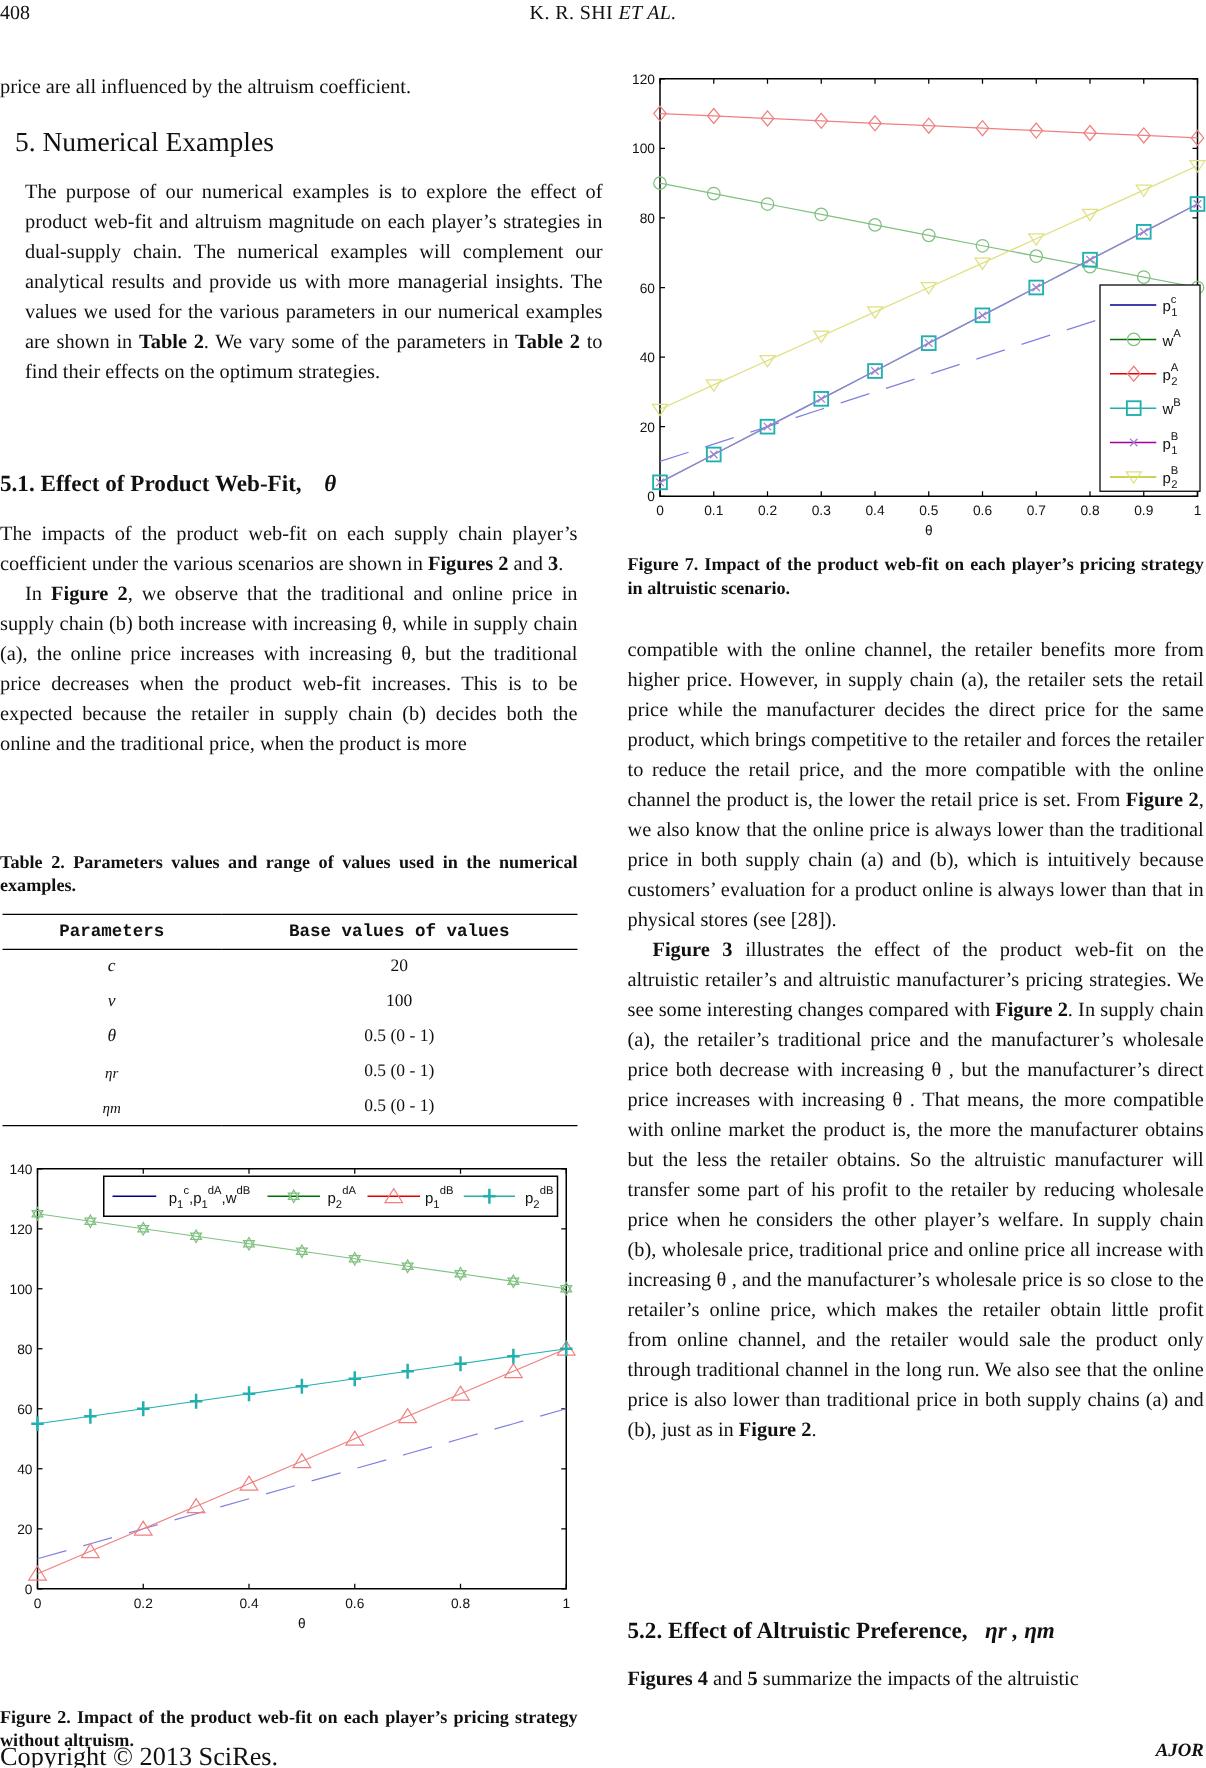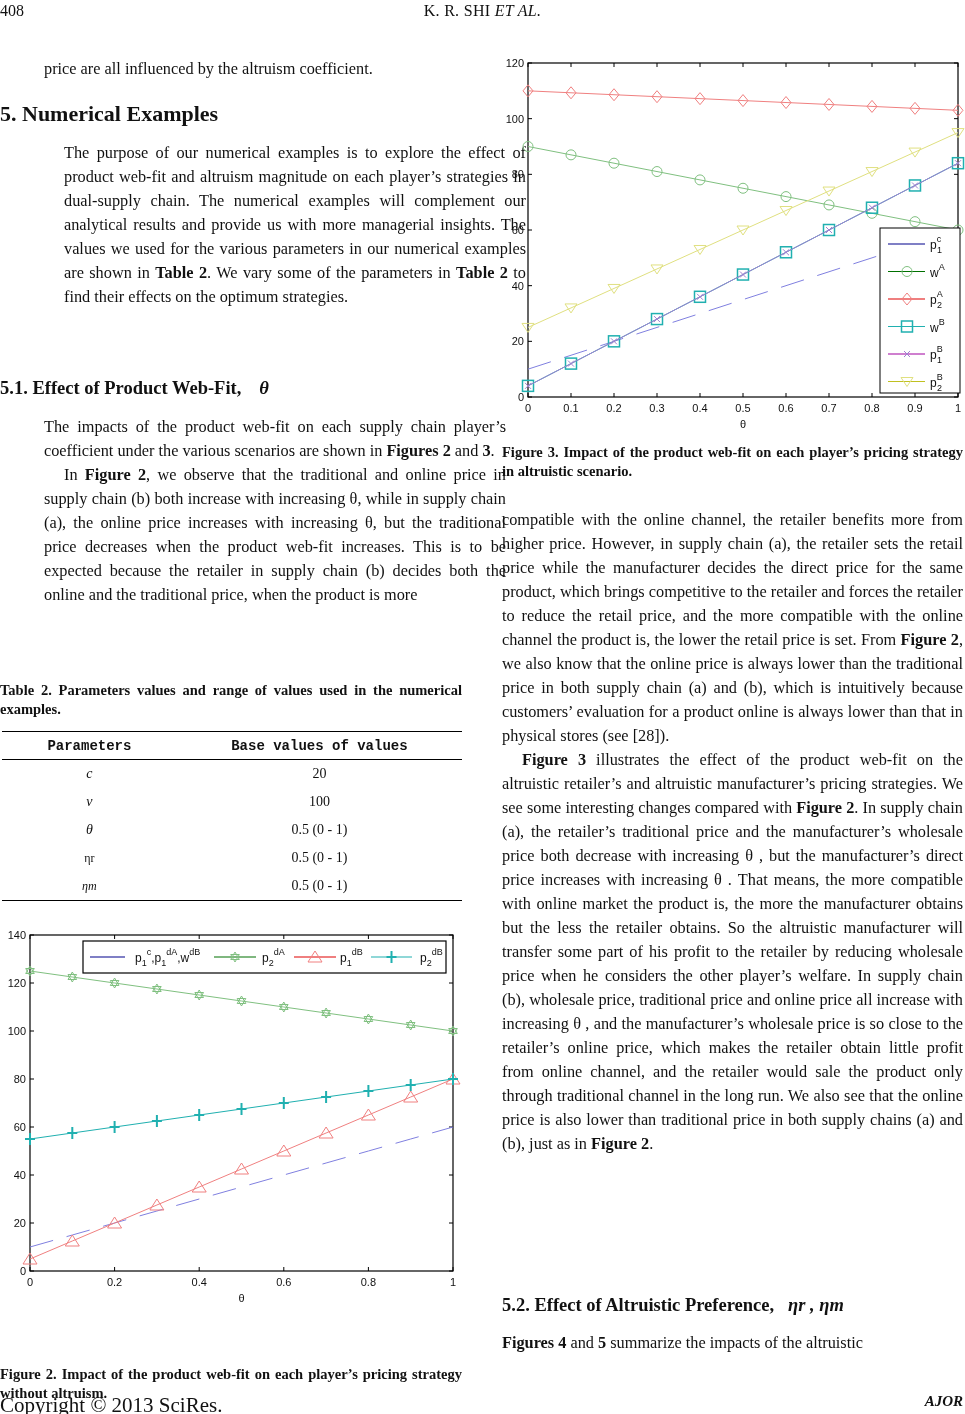--- a/index.html
+++ b/index.html
@@ -4,23 +4,23 @@
 <style>
   html, body { margin:0; padding:0; background:#fff; }
   body { width:965px; height:1414px; position:relative; overflow:hidden; font-family:"Liberation Serif", serif; color:#111; }
   .abs { position:absolute; }
   .hdr-page { left:0; top:2px; font-size:16px;text-align:right; }
   .hdr-title { left:0; width:965px; top:2px; text-align:center; font-size:16px; letter-spacing:0.3px; }
   .hdr-title i { font-style:italic; }
   .col { position:absolute; font-size:16.3px; line-height:24px; text-align:justify; }
   .col p { margin:0; }
   .col .indent { text-indent:20px; }
-  .lcol { left:0; width:462px;margin-left:44px; }
+  .lcol { left:0; width:462px; }
   .rcol { left:502px; width:461px; }
-  .h1 { font-weight:bold; font-size:22px; margin:0; }
+  .h1 { font-weight:normal; font-size:22px; margin:0;padding-left:12px; }
   .h2 { font-weight:bold; font-size:18.5px; margin:0; }
   .caption { font-weight:bold; font-size:14.5px; line-height:19px; text-align:justify; }
   table.params { border-collapse:collapse; width:460px; font-size:14px; }
   table.params th { font-weight:bold; padding:6px 0 5px; border-top:1.5px solid #000; border-bottom:1px solid #000;font-family:Liberation Mono, monospace; }
   table.params td { text-align:center; padding:4px 0 4px; height:20px; }
   table.params tr:last-child td { border-bottom:1.5px solid #000; }
   .chart svg text { font-family:"Liberation Sans", sans-serif; }
   .footer-l { left:0; top:1393px; font-size:21px; }
   .footer-r { right:2px; top:1393px; font-size:15px; font-weight:bold; font-style:italic; }
 </style>
@@ -78,21 +78,21 @@
         </tr>
       <tr>
           <td style="font-style:italic">v</td>
           <td>100</td>
         </tr>
       <tr>
           <td style="font-style:italic">θ</td>
           <td>0.5 (0 - 1)</td>
         </tr>
       <tr>
-          <td style="font-size:12px">ηr</td>
+          <td style="font-style:italic; font-size:12px">ηr</td>
           <td>0.5 (0 - 1)</td>
         </tr>
       <tr>
           <td style="font-style:italic; font-size:12px">ηm</td>
           <td>0.5 (0 - 1)</td>
         </tr>
     </tbody>
   </table>
 </div>
 
@@ -407,21 +407,21 @@
           <text x="435" y="309" font-size="12" fill="#111"><tspan>p</tspan><tspan dy="-7" font-size="9">B</tspan><tspan x="442" dy="11" font-size="9">1</tspan></text>
         </g>
         <g>
           <line x1="393" y1="331.5" x2="430" y2="331.5" stroke="#c0c020" stroke-width="1.2"></line>
           <polygon points="406,327.5 418,327.5 412,336.5" fill="none" stroke="#e0e080" stroke-width="1"></polygon>
           <text x="435" y="336.5" font-size="12" fill="#111"><tspan>p</tspan><tspan dy="-7" font-size="9">B</tspan><tspan x="442" dy="11" font-size="9">2</tspan></text>
         </g>
       </g>
     </svg>
 </div>
-<div class="abs caption" style="left:502px; top:443px; width:461px;">Figure 3. Impact of the product web-fit on each player’s pricing strategy in altruistic scenario.</div>
+<div class="abs caption" style="left:502px; top:443px; width:461px;">Figure 7. Impact of the product web-fit on each player’s pricing strategy in altruistic scenario.</div>
 
 <div class="col rcol" style="top:508px;">
   <p>
     <span>compatible with the online channel, the retailer benefits more from higher price. However, in supply chain (a), the retailer sets the retail price while the manufacturer decides the direct price for the same product, which brings competitive to the retailer and forces the retailer to reduce the retail price, and the more compatible with the online channel the product is, the lower the retail price is set. From </span><b>Figure 2</b><span>, we also know that the online price is always lower than the traditional price in both supply chain (a) and (b), which is intuitively because customers’ evaluation for a product online is always lower than that in physical stores (see [28]).</span>
   </p>
   <p class="indent">
     <b>Figure 3</b><span> illustrates the effect of the product web-fit on the altruistic retailer’s and altruistic manufacturer’s pricing strategies. We see some interesting changes compared with </span><b>Figure 2</b><span>. In supply chain (a), the retailer’s traditional price and the manufacturer’s wholesale price both decrease with increasing  θ , but the manufacturer’s direct price increases with increasing  θ . That means, the more compatible with online market the product is, the more the manufacturer obtains but the less the retailer obtains. So the altruistic manufacturer will transfer some part of his profit to the retailer by reducing wholesale price when he considers the other player’s welfare. In supply chain (b), wholesale price, traditional price and online price all increase with increasing  θ , and the manufacturer’s wholesale price is so close to the retailer’s online price, which makes the retailer obtain little profit from online channel, and the retailer would sale the product only through traditional channel in the long run. We also see that the online price is also lower than traditional price in both supply chains (a) and (b), just as in </span><b>Figure 2</b><span>.</span>
   </p>
 </div>
 

